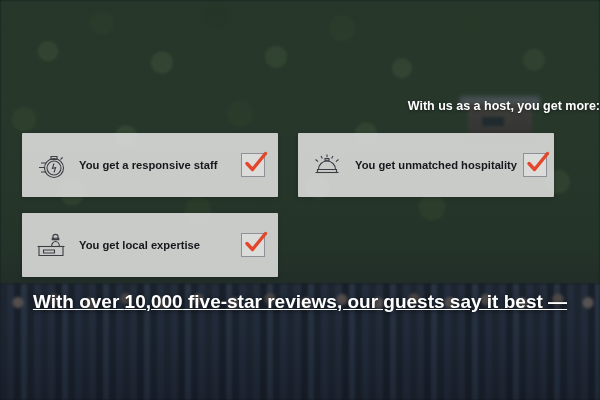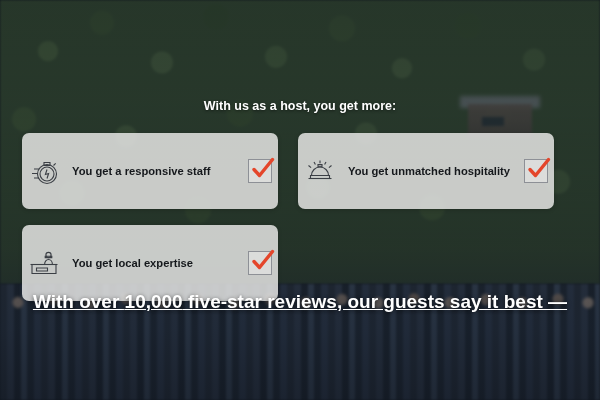--- a/index.html
+++ b/index.html
@@ -101,36 +101,36 @@
     text-shadow:0 1px 3px rgba(0,0,0,.55);
     display:inline-block;
   }
   .headline-rule{
     position:absolute;left:38px;top:26px;width:524px;height:2px;
     background:#c8442a;
     box-shadow:0 0 2px rgba(0,0,0,.4);
   }
 
   .subhead{
-    position:absolute;left:0;right:0;top:99px;text-align:center;
+    position:absolute;left:0;right:0;top:99px;text-align:right;
     color:#ffffff;font-size:12.5px;font-weight:600;
     text-shadow:0 1px 3px rgba(0,0,0,.5);
   }
 
   
   .cards{
     position:absolute;left:22px;top:133px;width:556px;
     display:grid;grid-template-columns:256px 256px;
     column-gap:20px;row-gap:16px;
   }
   .card{
-    position:relative;height:76px;border-radius:7px;
+    position:relative;height:64px;border-radius:1px;
     background:rgba(232,232,231,.84);
     display:flex;align-items:center;
-    padding:0 2px;box-sizing:border-box;
+    padding:0 9px;box-sizing:border-box;
     box-shadow:0 1px 4px rgba(0,0,0,.18);
   }
   .card-icon{
     width:40px;height:40px;flex:0 0 40px;
     display:flex;align-items:center;justify-content:center;
     color:#3b3f45;
   }
   .card-icon svg{display:block;}
   .card-label{
     flex:1 1 auto;color:#15181c;font-size:11.2px;font-weight:600;

